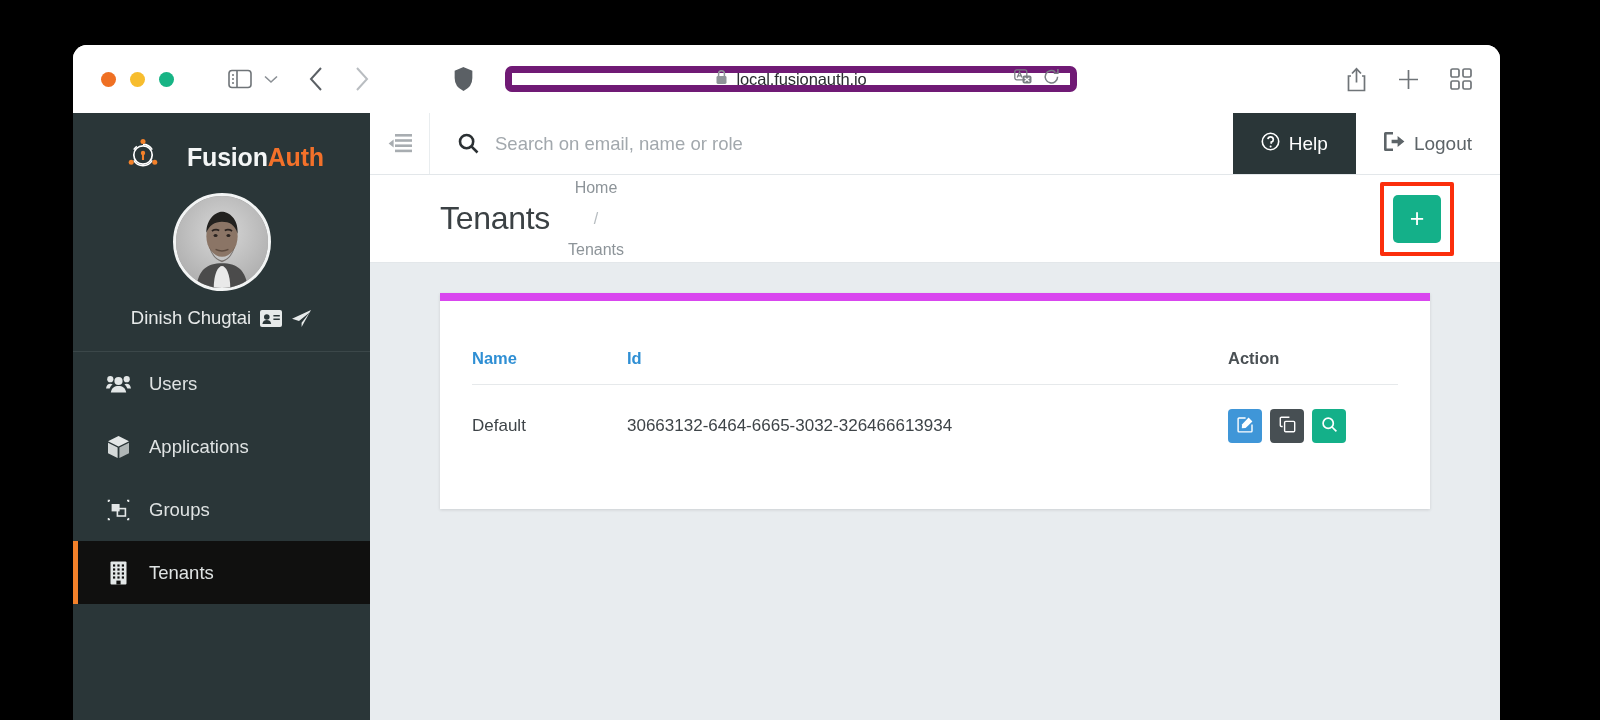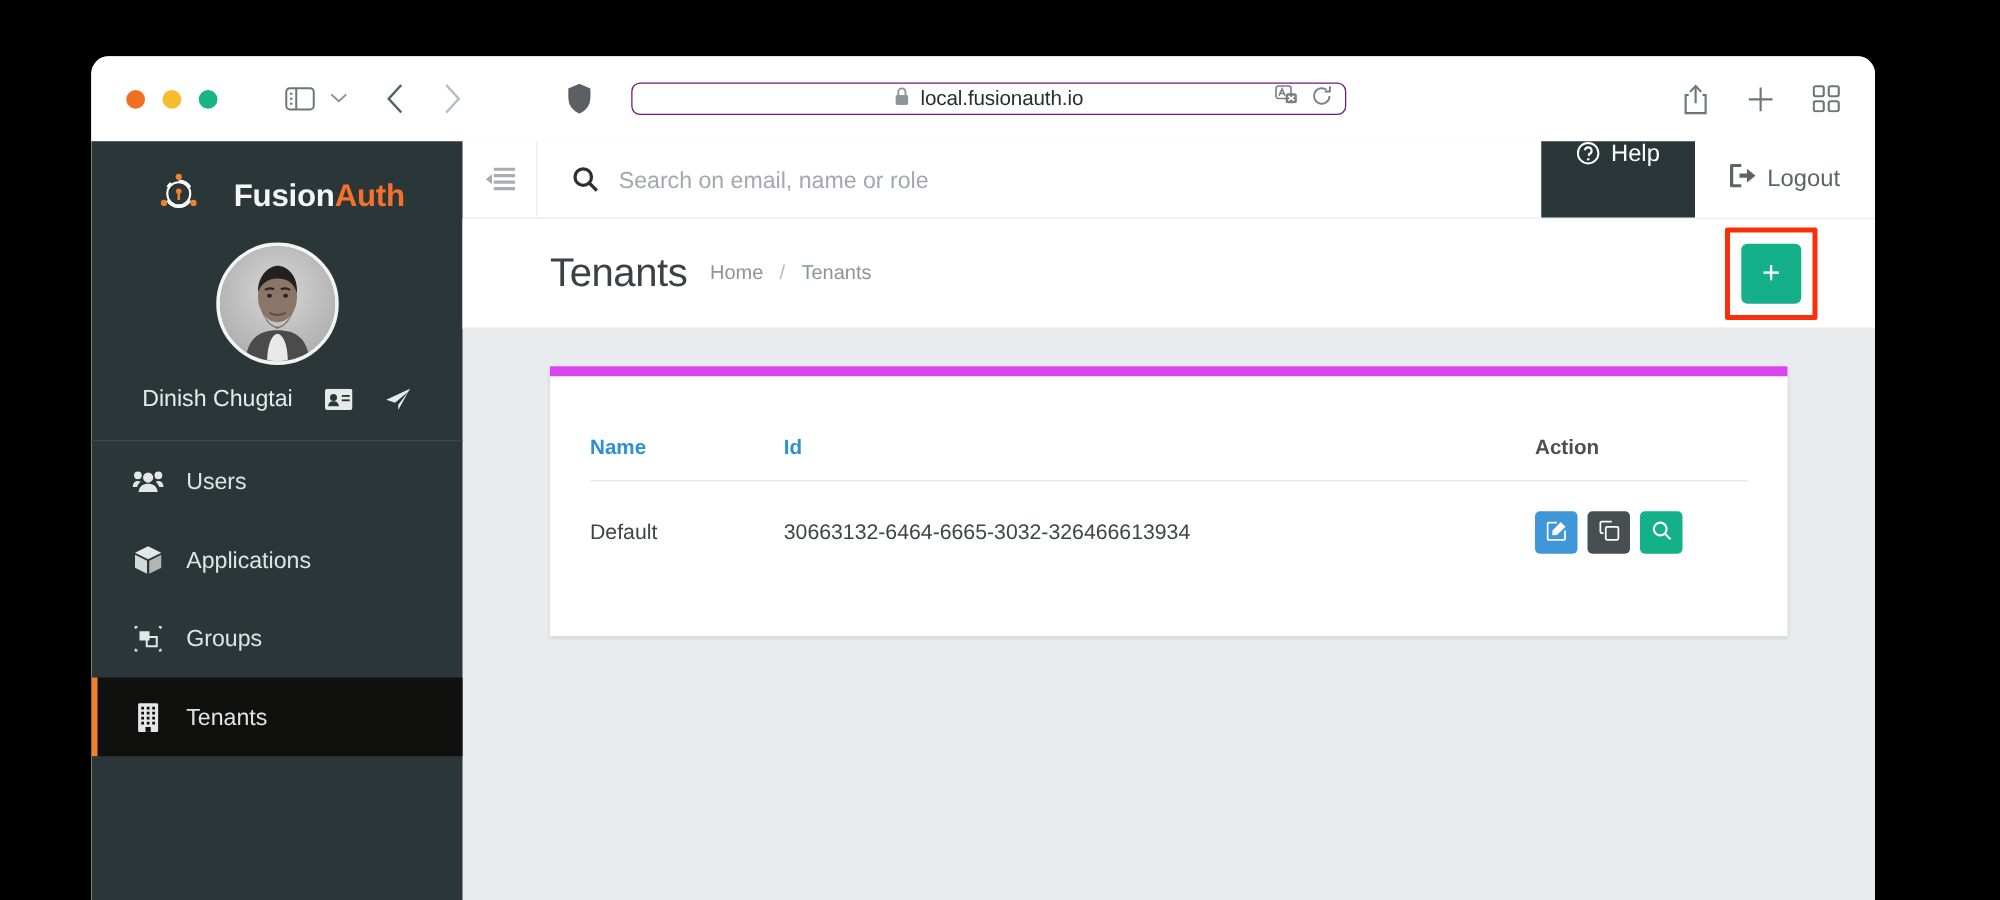--- a/index.html
+++ b/index.html
@@ -39,21 +39,21 @@
   .chevron-small { margin-left: 12px; color: #8b9095; font-size: 16px; }
   .nav-back { margin-left: 30px; }
   .nav-fwd  { margin-left: 30px; color: #b9bdc1; }
 
   .shield-icon-wrap { margin-left: 84px; }
 
   .addressbar {
     position: relative;
     margin-left: 32px;
     width: 572px; height: 26px;
-    border: 1px solid #701a75;
+    border: 7px solid #701a75;
     border-radius: 7px;
     background: #fff;
     display: flex; align-items: center; justify-content: center;
   }
   .addr-inner { display: flex; align-items: center; gap: 8px; }
   .addr-text { font-size: 16.5px; color: #2a2d30; letter-spacing: -0.1px; }
   .addr-right { position: absolute; right: 10px; display: flex; align-items: center; gap: 9px; color: #7a7f84; }
 
   .chrome-right { margin-left: auto; display: flex; align-items: center; gap: 30px; margin-right: 28px; color: #6f7478; }
 
@@ -78,21 +78,21 @@
   .brand-auth { color: #f3712a; }
 
   .profile { display: flex; flex-direction: column; align-items: center; margin-top: 14px; }
   .avatar {
     width: 98px; height: 98px; border-radius: 50%;
     border: 3px solid #f2f4f4;
     overflow: hidden; background: #9b9b9b;
     position: relative;
   }
   .avatar svg { display: block; width: 100%; height: 100%; }
-  .profile-row { display: flex; align-items: center; gap: 26px; margin-top: 16px; }
+  .profile-row { display: flex; align-items: center; gap: 9px; margin-top: 16px; }
   .profile-name { color: #e7eaea; font-size: 18.5px; }
   .profile-icon { color: #e7eaea; display: flex; align-items: center; }
 
   .nav-divider { height: 1px; background: #3b4749; margin-top: 22px; }
 
   .nav { display: flex; flex-direction: column; }
   .nav-item {
     position: relative;
     display: flex; align-items: center; gap: 18px;
     height: 63px; padding-left: 32px;
@@ -120,38 +120,38 @@
   .search-wrap { flex: 1; display: flex; align-items: center; gap: 16px; padding-left: 28px; min-width: 0; }
   .search-icon { color: #2b3033; display: flex; align-items: center; }
   .search-input {
     border: none; outline: none; background: transparent;
     font-family: "Liberation Sans", sans-serif;
     font-size: 18.5px; color: #be185d; width: 100%;
   }
   .search-input::placeholder { color: #a2a8ad; }
   .help-btn {
     background: #2a3638; color: #ffffff;
-    display: flex; align-items: flex-start; gap: 9px;
+    display: flex; align-items: center; gap: 9px;
     padding: 0 28px; font-size: 19px;
   }
   .logout-btn {
     background: #ffffff; color: #5d6468;
     display: flex; align-items: center; gap: 9px;
     padding: 0 28px; font-size: 19px;
   }
 
   .page-head {
     height: 88px; background: #ffffff;
     display: flex; align-items: center;
     padding: 0 46px 0 70px;
     border-bottom: 1px solid #e3e7ea;
     position: relative;
   }
   .page-title { font-size: 32px; color: #3b4144; font-weight: 400; letter-spacing: -0.3px; }
-  .breadcrumb { display: flex; align-items: center; gap: 13px; margin-left: 18px; font-size: 16px; color: #8d9499; }
+  .breadcrumb { display: flex; align-items: center; gap: 13px; margin-left: 18px; font-size: 16px; color: #8d9499; flex-direction: column; }
   .crumb-sep { color: #b6bcc0; }
   .add-btn-zone { margin-left: auto; position: relative; }
   .add-highlight {
     border: 4px solid #fb2e0c;
     padding: 9px;
     border-radius: 2px;
     display: inline-block;
     background: #ffffff;
   }
   .add-btn {

